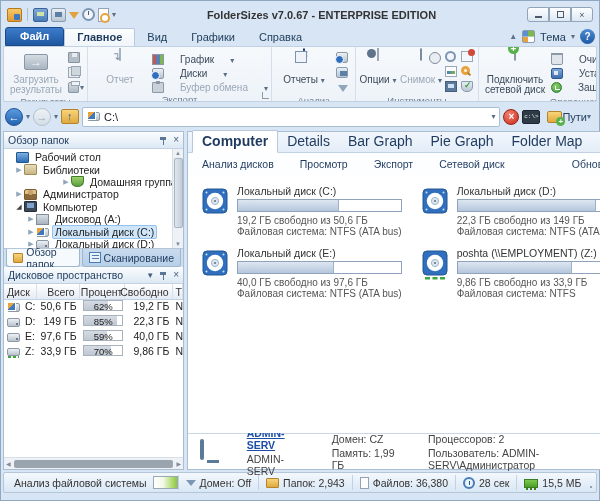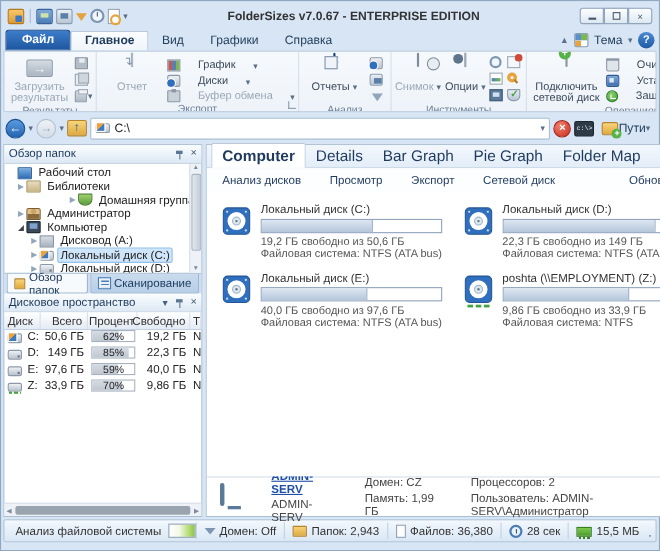--- a/index.html
+++ b/index.html
@@ -353,27 +353,27 @@
           <span class="sbtn" style="padding-left:2px;">
               <span class="qi-funnel" style="border-top-color:#8fa6bb;"></span>
             </span>
         </div>
       </div>
       <div class="glabel">Анализ</div>
     </div>
 
     <div class="rgroup">
       <div class="gbody">
+        <div class="bigbtn" style="width:38px;">
+          <span class="bicon"><span class="ic-winopt"></span></span>
+          <span><span>Опции</span> <span class="caret">▾</span></span>
+        </div>
         <div class="bigbtn dis" style="width:42px;">
           <span class="bicon"><span class="ic-camera"></span></span>
           <span><span>Снимок</span> <span class="caret">▾</span></span>
-        </div>
-        <div class="bigbtn" style="width:38px;">
-          <span class="bicon"><span class="ic-winopt"></span></span>
-          <span><span>Опции</span> <span class="caret">▾</span></span>
         </div>
         <div class="tool-grid">
           <span class="ti ti-clock"></span>
           <span class="ti ti-note"></span>
           <span class="ti ti-chart"></span>
           <span class="ti ti-search"></span>
           <span class="ti ti-monitor"></span>
           <span class="ti ti-shield"></span>
         </div>
       </div>

